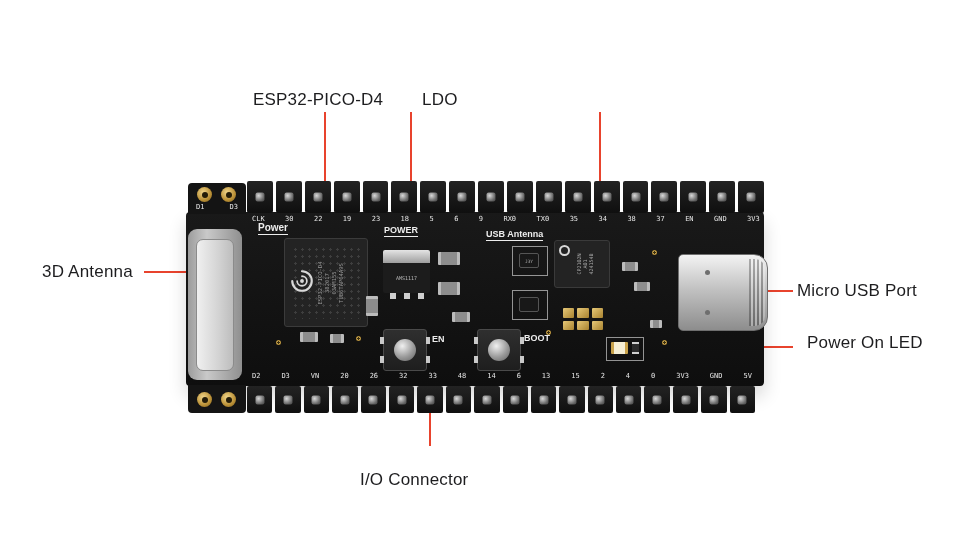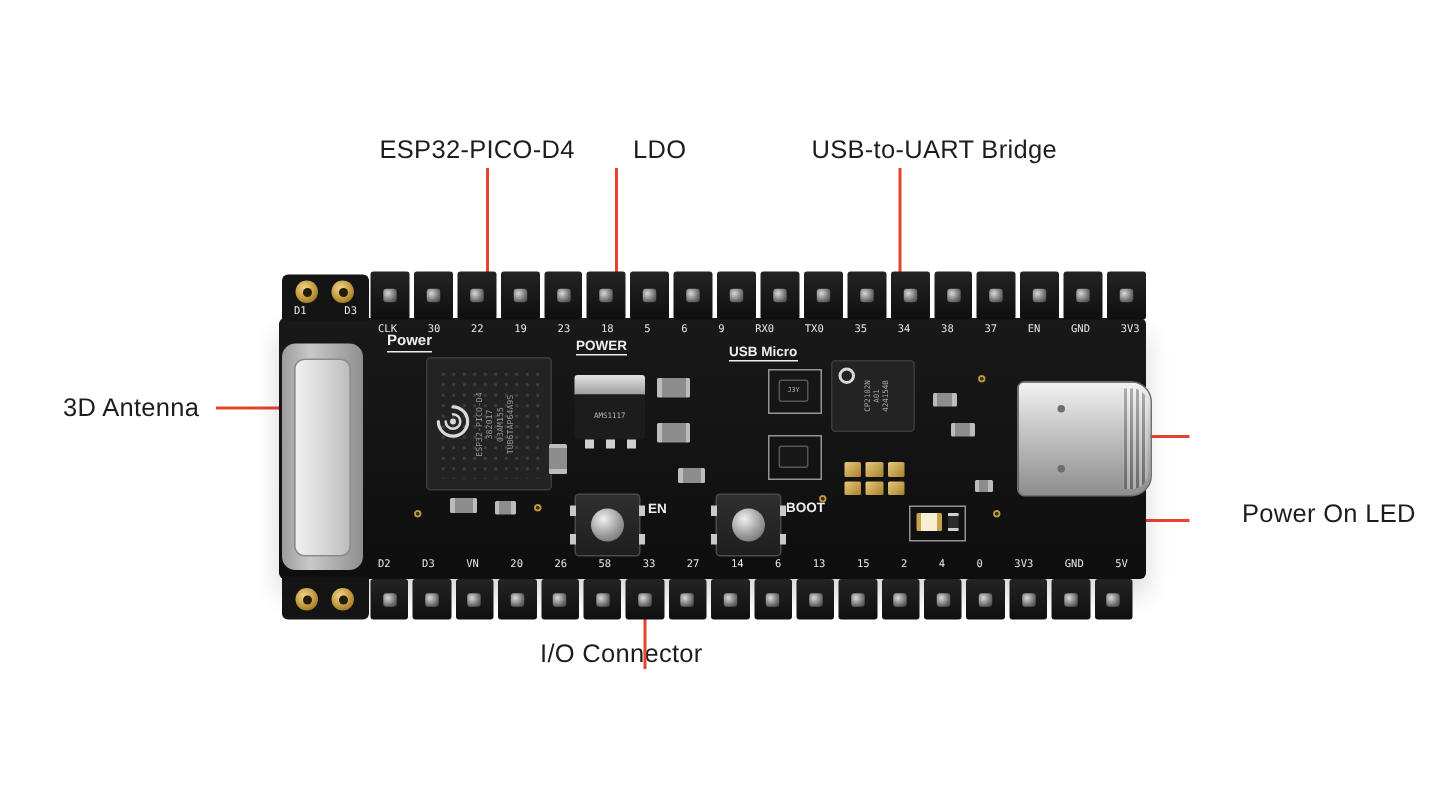--- a/index.html
+++ b/index.html
@@ -95,24 +95,24 @@
        grid-template-columns:repeat(3,1fr);gap:3px;}
   .gold-pad{background:linear-gradient(135deg,#e7c978,#a8822f);border-radius:1px;}
 </style>
 </head>
 <body>
 
 <div class="stage">
 
   <span class="lbl" style="left:253px;top:90px">ESP32-PICO-D4</span>
   <span class="lbl" style="left:422px;top:90px">LDO</span>
-  <span class="lbl" style="left:541px;top:90px">USB-to-UART Bridge</span>
   <span class="lbl" style="left:42px;top:262px">3D Antenna</span>
-  <span class="lbl" style="left:828px;top:333px">Power On LED</span>
-  <span class="lbl" style="left:360px;top:426px">I/O Connector</span>
+  <span class="lbl" style="left:797px;top:281px">Micro USB Port</span>
+  <span class="lbl" style="left:807px;top:333px">Power On LED</span>
+  <span class="lbl" style="left:360px;top:470px">I/O Connector</span>
 
   <div class="line" style="left:324px;top:112px;width:2px;height:132px"></div>
   <div class="dot" style="left:321px;top:244px"></div>
 
   <div class="line" style="left:410px;top:112px;width:2px;height:138px"></div>
   <div class="dot" style="left:407px;top:248px"></div>
 
   <div class="line" style="left:599px;top:112px;width:2px;height:148px"></div>
   <div class="dot" style="left:596px;top:258px"></div>
 
@@ -203,38 +203,38 @@
       <span>EN</span>
       <span>GND</span>
       <span>3V3</span>
     </div>
   <div class="pinrow pinrow-bot">
       <span>D2</span>
       <span>D3</span>
       <span>VN</span>
       <span>20</span>
       <span>26</span>
-      <span>58</span>
+      <span>32</span>
       <span>33</span>
-      <span>27</span>
+      <span>48</span>
       <span>14</span>
       <span>6</span>
       <span>13</span>
       <span>15</span>
       <span>2</span>
       <span>4</span>
       <span>0</span>
       <span>3V3</span>
       <span>GND</span>
       <span>5V</span>
     </div>
 
   <span class="silk silk-u" style="left:258px;top:222px;font-size:10px">Power</span>
   <span class="silk silk-u" style="left:384px;top:225px;font-size:9px">POWER</span>
-  <span class="silk silk-u" style="left:486px;top:229px;font-size:9px">USB Micro</span>
+  <span class="silk silk-u" style="left:486px;top:229px;font-size:9px">USB Antenna</span>
 
   <div class="antenna">
     <div class="antenna-inner"></div>
   </div>
 
   <div class="chip chip-esp32">
     <div class="grid"></div>
     <svg class="logo" style="left:4px;top:29px;width:26px;height:26px;position:absolute" viewBox="0 0 24 24">
       <path d="M12 3a9 9 0 1 1-9 9" fill="none" stroke="#d9d9d9" stroke-width="2" stroke-linecap="round"></path>
       <path d="M12 7.5a4.5 4.5 0 1 1-4.5 4.5" fill="none" stroke="#d9d9d9" stroke-width="1.6" stroke-linecap="round"></path>

